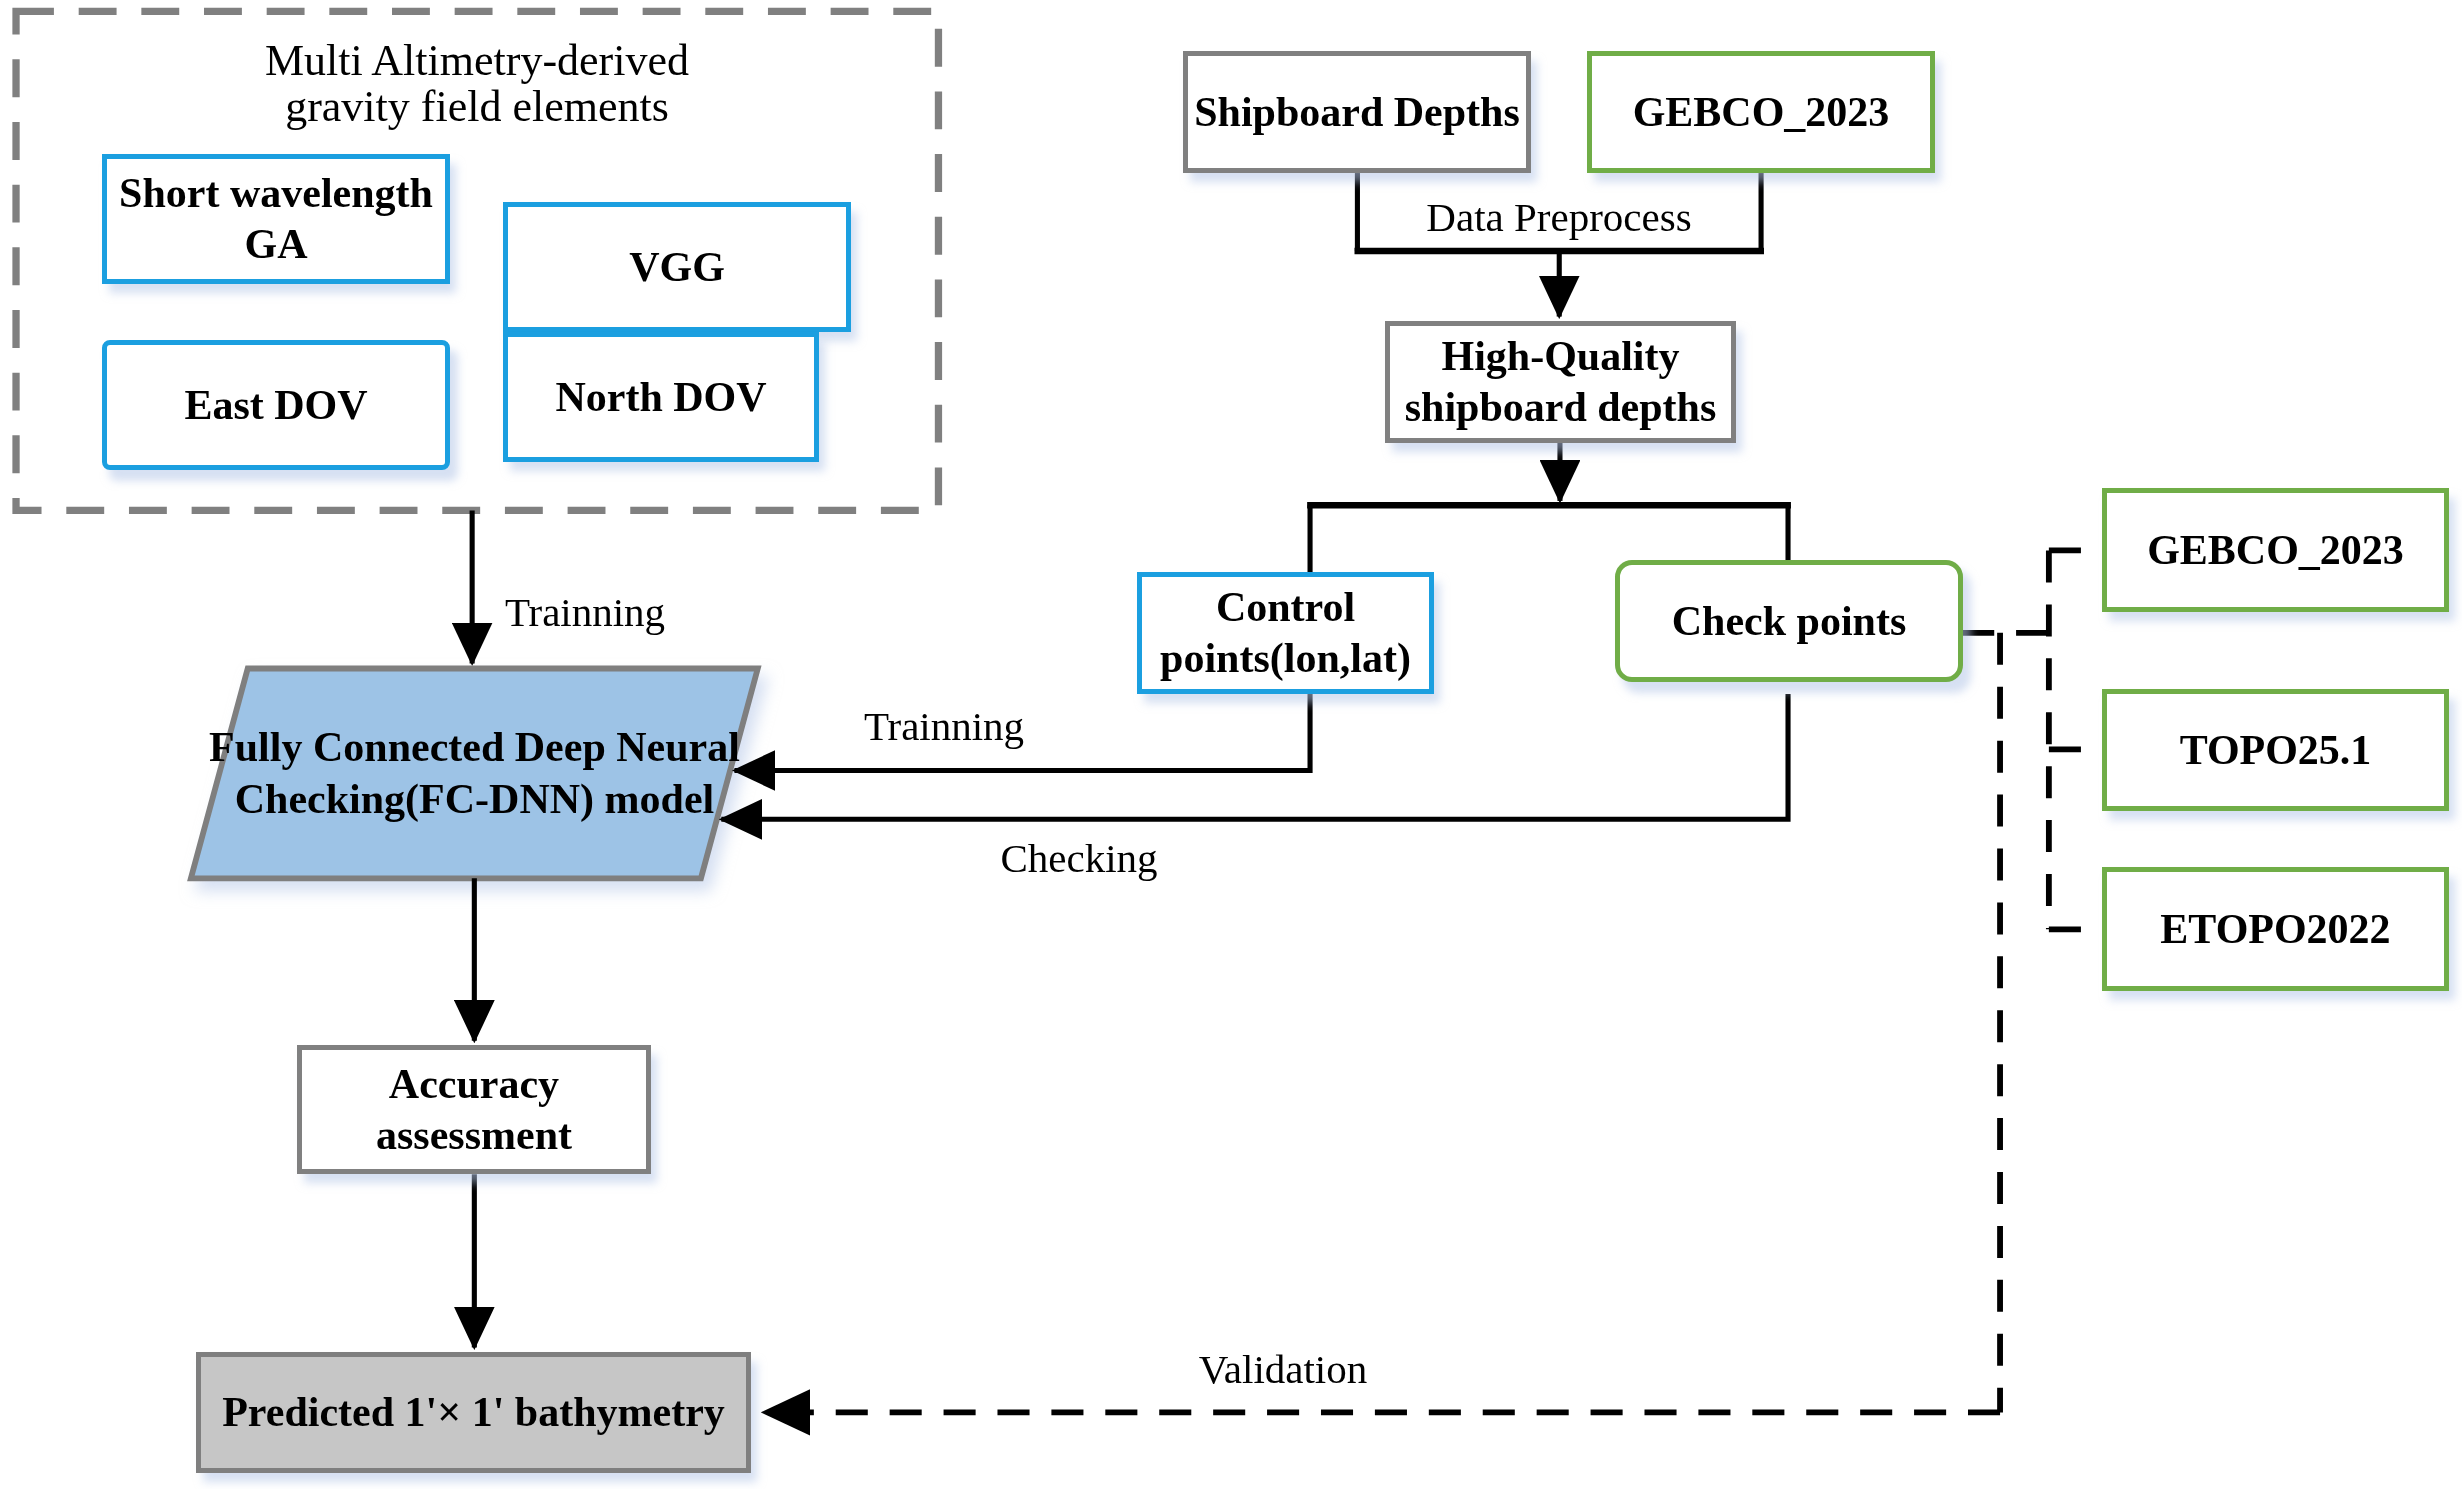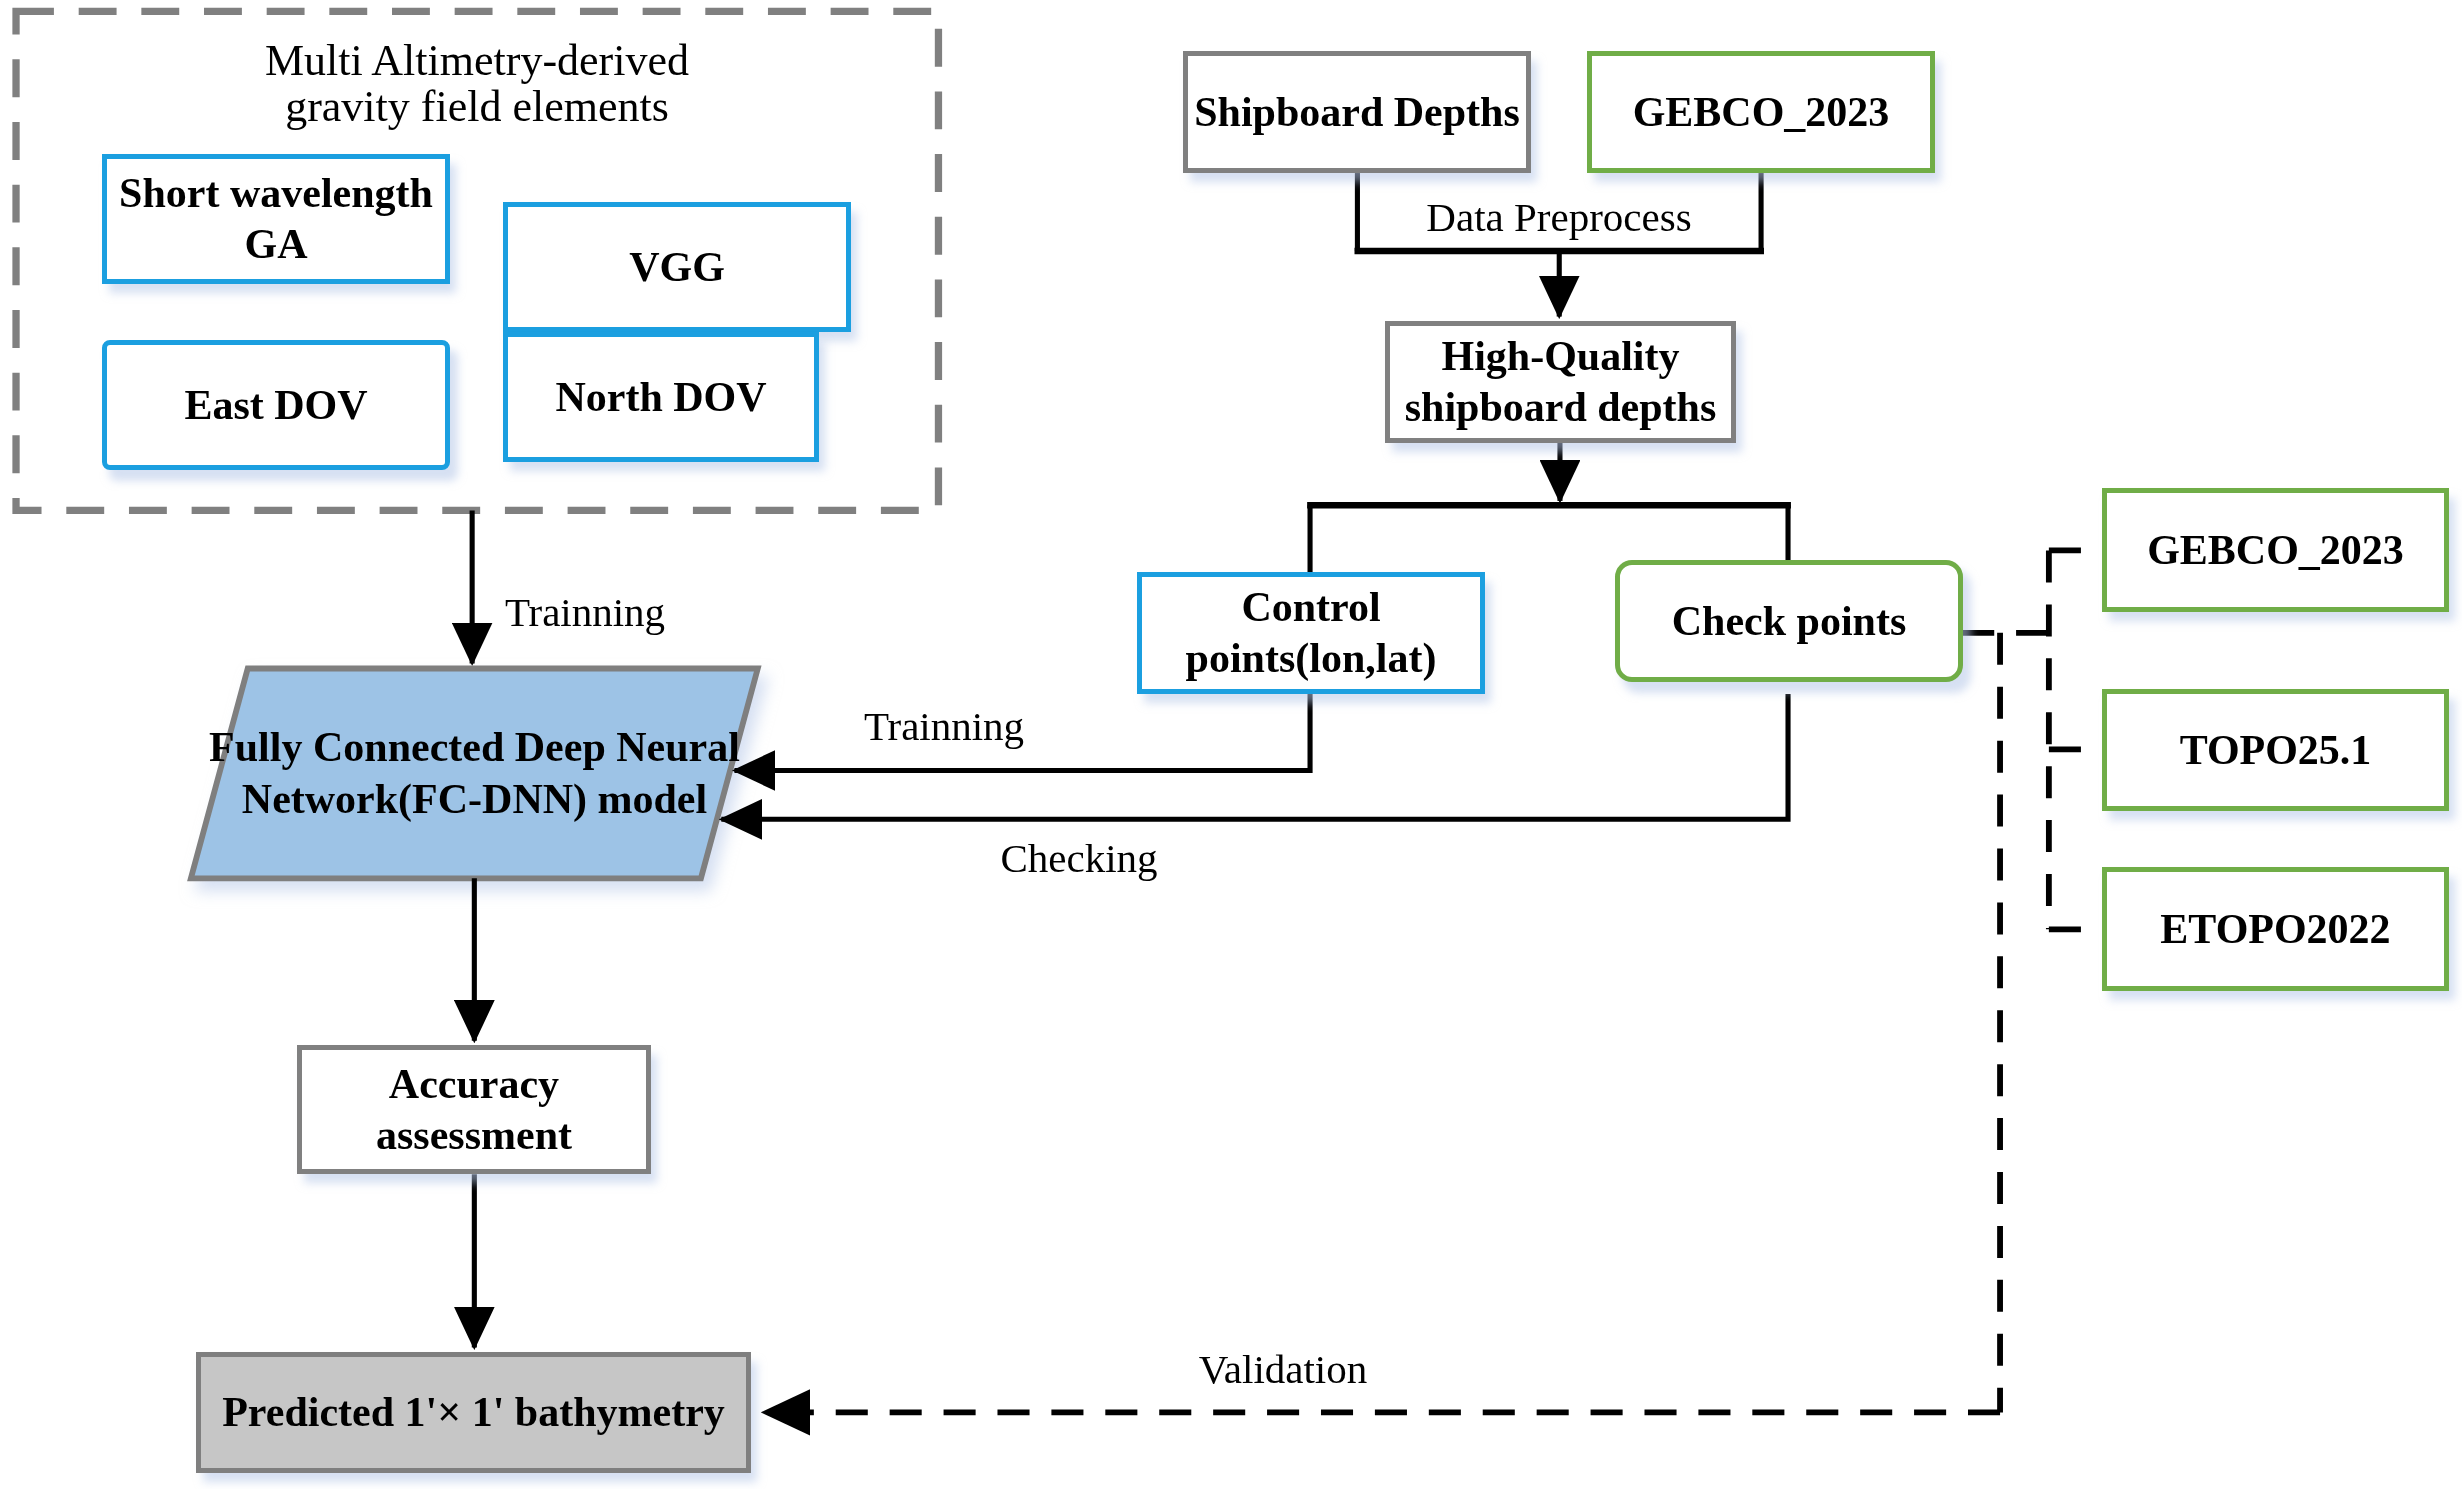--- a/index.html
+++ b/index.html
@@ -104,31 +104,31 @@
   <div class="node gray" style="left:1183px;top:51px;width:348px;height:122px;">
     <span>Shipboard Depths</span>
   </div>
   <div class="node green" style="left:1587px;top:51px;width:348px;height:122px;">
     <span>GEBCO_2023</span>
   </div>
   <div class="node gray" style="left:1385px;top:321px;width:351px;height:122px;">
     <span>High-Quality</span>
     <span>shipboard depths</span>
   </div>
-  <div class="node blue" style="left:1137px;top:572px;width:348px;height:122px;">
+  <div class="node blue" style="left:1137px;top:572px;width:297px;height:122px;">
     <span>Control</span>
     <span>points(lon,lat)</span>
   </div>
   <div class="node green" style="left:1615px;top:560px;width:348px;height:122px;border-radius:17px;">
     <span>Check points</span>
   </div>
 
   <div class="plabel" style="left:191px;top:668px;width:567px;height:210px;">
     <span>Fully Connected Deep Neural</span>
-    <span>Network(FC-DNN) model</span>
+    <span>Checking(FC-DNN) model</span>
   </div>
 
   <div class="node gray" style="left:297px;top:1045px;width:354px;height:129px;">
     <span>Accuracy</span>
     <span>assessment</span>
   </div>
   <div class="node filled" style="left:196px;top:1352px;width:555px;height:121px;">
     <span>Predicted 1'× 1' bathymetry</span>
   </div>
 

